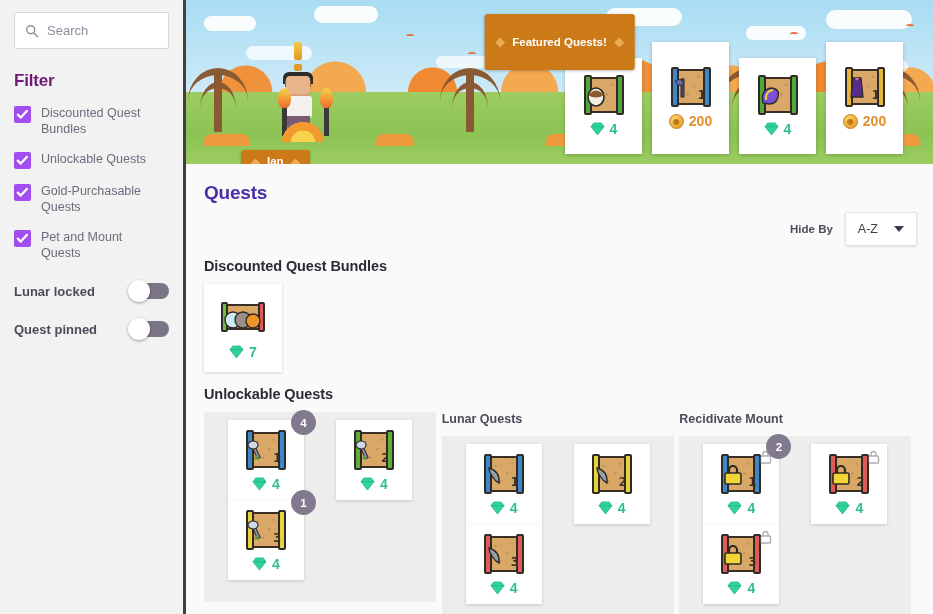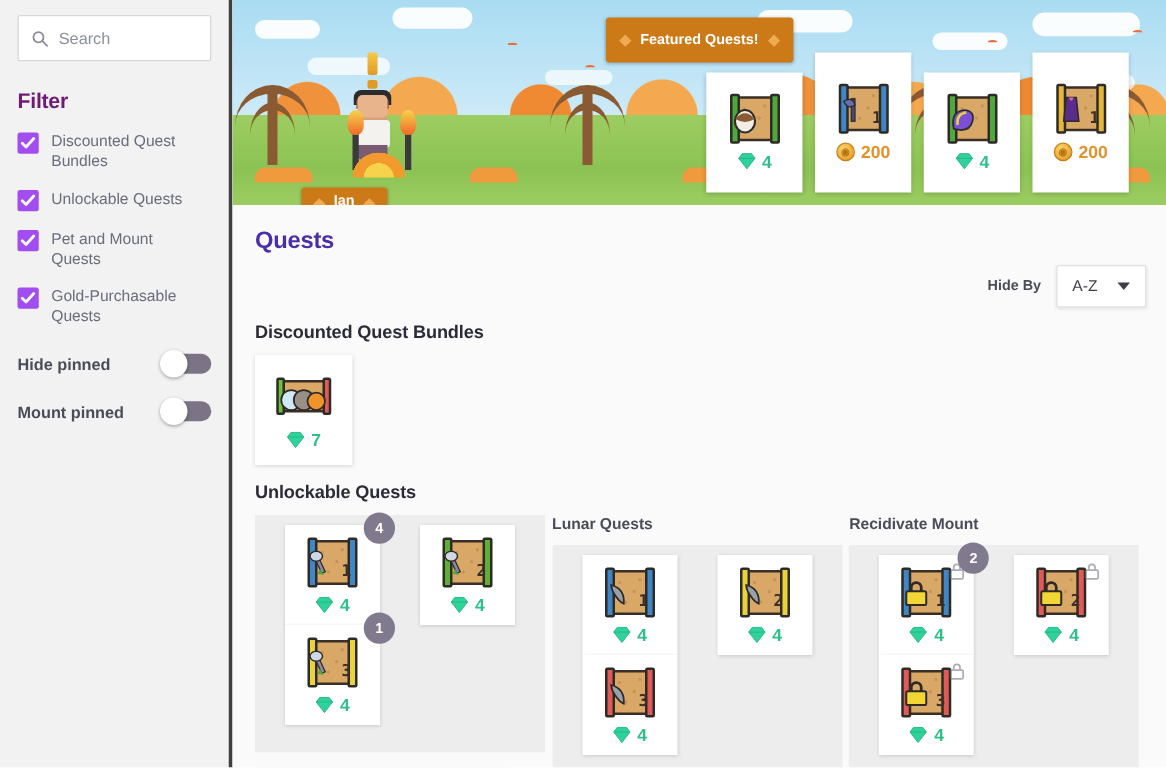--- a/index.html
+++ b/index.html
@@ -156,21 +156,21 @@
   }
   .bird {
     position:absolute; width: 8px; height: 4px;
     border-top: 2px solid #ee6b3b; border-radius: 50% 50% 0 0;
   }
 
   .featured-ribbon {
     position: absolute; top: 14px; left: 50%; transform: translateX(-50%);
     background: #cc7a17; color: #fff;
     font-size: 11.5px; font-weight: bold;
-    padding: 12px 12px; border-radius: 3px;
+    padding: 22px 12px; border-radius: 3px;
     display: flex; align-items: center; gap: 9px;
     box-shadow: 0 1px 3px rgba(0,0,0,.25); white-space: nowrap; z-index: 6;
   }
   .ribbon-diamond {
     width: 7px; height: 7px; background: #edab52; transform: rotate(45deg);
     flex: 0 0 7px;
   }
   .name-tag {
     position: absolute; left: 55px; bottom: -8px;
     background: #cc7a17; color: #fff;
@@ -318,41 +318,41 @@
       </span>
       <span class="check-label">Unlockable Quests</span>
     </label>
 
     <label class="check-row">
       <span class="checkbox">
         <svg width="13" height="13" viewBox="0 0 13 13" fill="none" stroke="#fff" stroke-width="2.2" stroke-linecap="round" stroke-linejoin="round">
             <polyline points="1.8,6.6 4.8,9.6 11,2.8"></polyline>
           </svg>
       </span>
-      <span class="check-label">Pet and Mount Quests</span>
+      <span class="check-label">Gold-Purchasable Quests</span>
     </label>
 
     <label class="check-row">
       <span class="checkbox">
         <svg width="13" height="13" viewBox="0 0 13 13" fill="none" stroke="#fff" stroke-width="2.2" stroke-linecap="round" stroke-linejoin="round">
             <polyline points="1.8,6.6 4.8,9.6 11,2.8"></polyline>
           </svg>
       </span>
-      <span class="check-label">Gold-Purchasable Quests</span>
+      <span class="check-label">Pet and Mount Quests</span>
     </label>
 
     <div class="toggle-row">
-      <span class="toggle-label">Hide pinned</span>
+      <span class="toggle-label">Lunar locked</span>
       <span class="toggle">
           <span class="knob"></span>
         </span>
     </div>
 
     <div class="toggle-row">
-      <span class="toggle-label">Mount pinned</span>
+      <span class="toggle-label">Quest pinned</span>
       <span class="toggle">
           <span class="knob"></span>
         </span>
     </div>
   </aside>
 
   <section class="main">
 
     <div class="banner">
       <div class="sky"></div>

